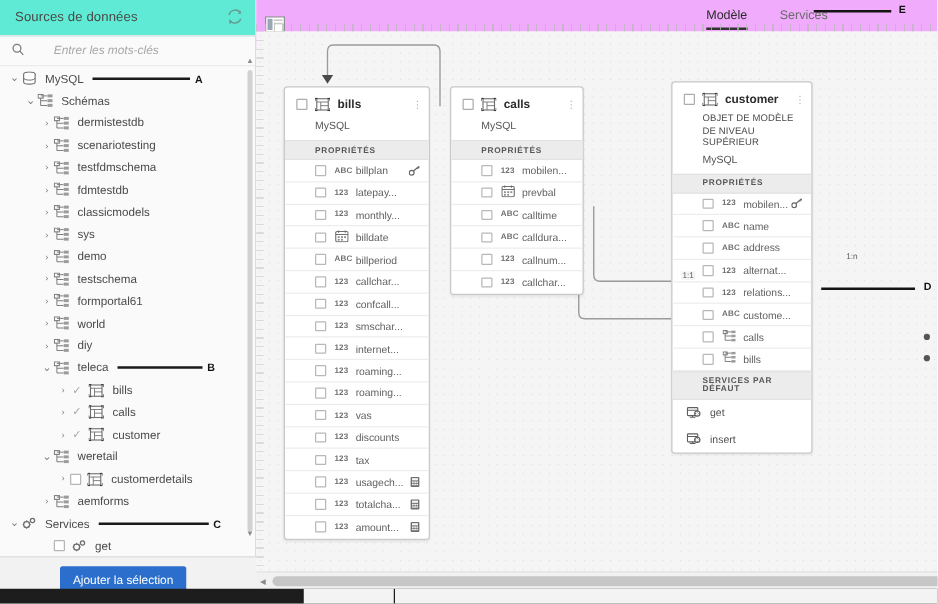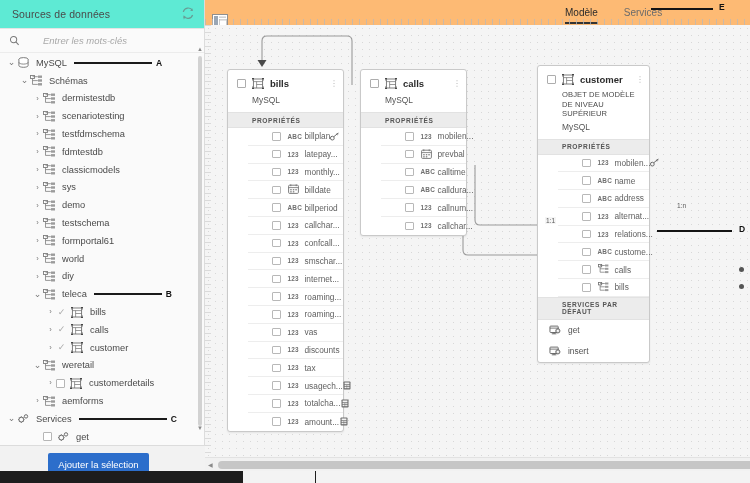--- a/index.html
+++ b/index.html
@@ -91,21 +91,21 @@
   }
   #add-btn {
     background: #2c6ecb; color: #fff; border: none; border-radius: 2px;
     font-size: 9.5px; padding: 6px 10px; cursor: pointer;
     font-family: "Liberation Sans", sans-serif;
   }
 
   
   #top-bar {
     position: absolute; left: 205px; top: 0; right: 0; height: 40px;
-    background: #fdba74; border-bottom: 1px solid #e0e0e0;
+    background: #f0abfc; border-bottom: 1px solid #e0e0e0;
     display: flex; align-items: center;
   }
   #layout-toggle { margin-left: 7px; width: 16px; height: 13px; cursor: pointer; }
   #tabs { position: absolute; left: 360px; top: 0; display: flex; gap: 26px; align-items: center; height: 25px; }
   .tab { font-size: 10px; color: #6b6b6b; cursor: pointer; position: relative; height: 25px; display:flex; align-items:center;}
   .tab.active { color: #2b2b2b; }
   .tab.active::after {
     content: ""; position: absolute; left: 0; right: 0; bottom: 1px;
     height: 2px; background: #333;
   }
@@ -144,21 +144,21 @@
     line-height: 9.5px; letter-spacing: .1px;
   }
   .tbl-db { font-size: 8.4px; color: #555; padding: 1px 9px 7px 24px; }
   .sec-head {
     background: #ececec; font-size: 6.6px; font-weight: bold; color: #555;
     letter-spacing: .6px; padding: 3.5px 9px 3.5px 24px;
     border-top: 1px solid #e2e2e2; border-bottom: 1px solid #e2e2e2;
   }
   .field {
     display: flex; align-items: center; height: 17.8px;
-    border-bottom: 1px solid #ededed; padding-left: 24px; padding-right: 7px; margin-left: 20px;
+    border-bottom: 1px solid #ededed; padding-left: 24px; padding-right: 7px;
   }
   .field:last-child { border-bottom: none; }
   .f-cb { width: 8.5px; height: 8.5px; border: 1px solid #b8b8b8; background: #fff; margin-right: 7px; border-radius: 1px; flex: 0 0 8.5px;}
   .f-type {
     font-size: 6.4px; font-weight: bold; color: #6f6f6f; width: 17px;
     flex: 0 0 17px; letter-spacing: .2px;
   }
   .f-name { font-size: 8.3px; color: #616161; flex: 1; }
   .f-badge { width: 9px; flex: 0 0 9px; display: flex; align-items: center; justify-content: center; }
   .svc-row { display: flex; align-items: center; height: 21px; padding-left: 11px; }

